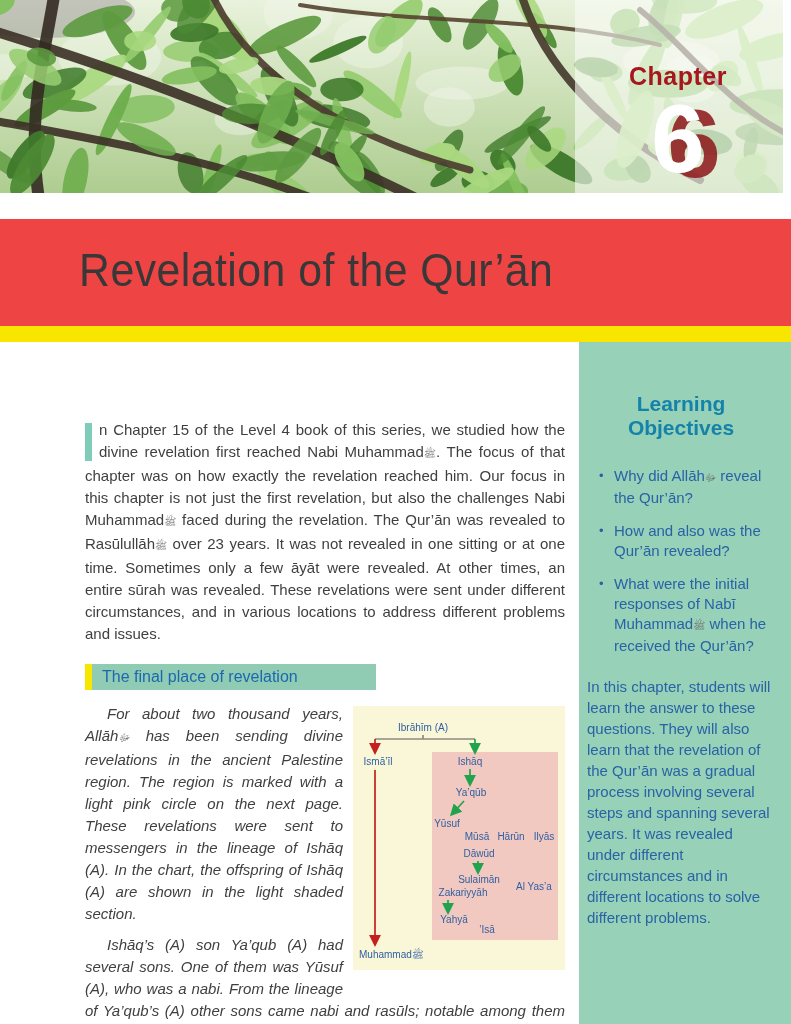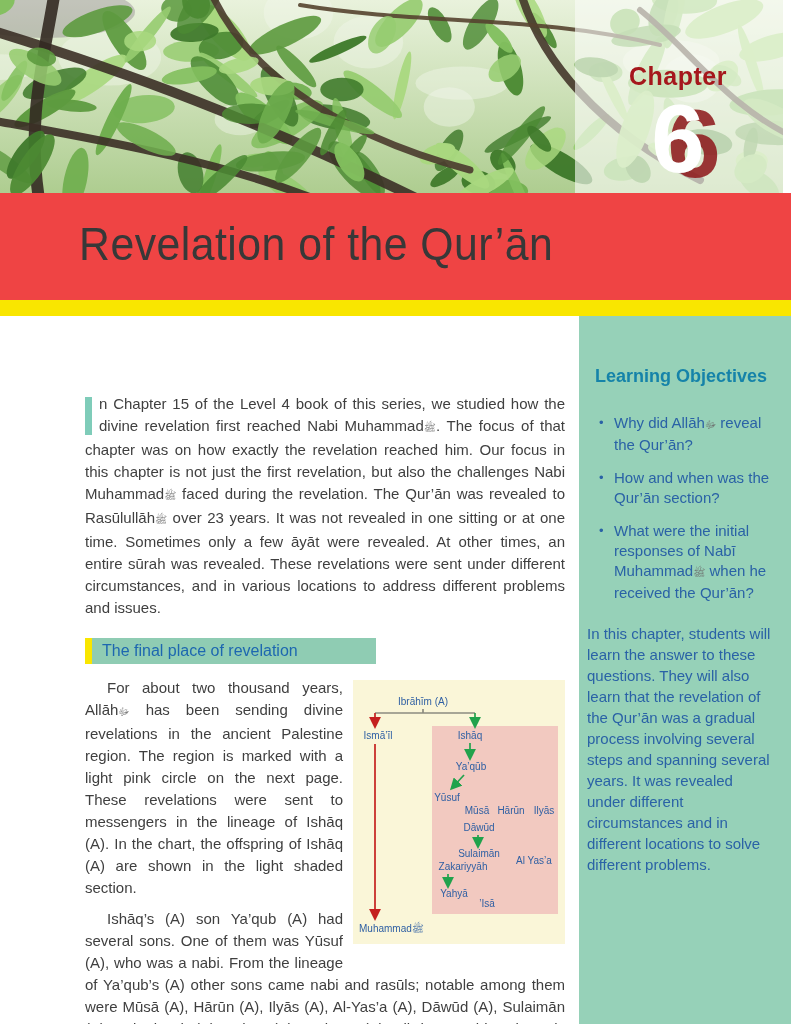--- a/index.html
+++ b/index.html
@@ -4,21 +4,21 @@
 <style>
   html,body{margin:0;padding:0;}
   body{
     width:791px;height:1024px;background:#ffffff;overflow:hidden;
     font-family:"Liberation Sans",sans-serif;
     -webkit-font-smoothing:antialiased;
   }
   .page{position:relative;width:791px;height:1024px;background:#fff;}
 
   
-  .photo-band{position:relative;height:193px;background:#fff;}
+  .photo-band{position:relative;height:219px;background:#fff;}
   .photo-band svg{display:block;width:783px;height:193px;}
   .chapter-block{position:absolute;top:62px;right:58px;width:110px;text-align:center;}
   .chapter-label{font-size:25px;font-weight:bold;color:#a5171c;letter-spacing:.5px;}
   .chapter-number{margin-top:2px;font-size:96px;line-height:.95;font-weight:bold;color:#ffffff;
     text-shadow:16px 5px 0 rgba(142,27,30,.88);}
 
   
   .title-band{height:107px;background:#ef4444;}
   .title-band h1{
     margin:0;padding:24px 0 0 85px;font-size:46px;font-weight:300;color:#383838;
@@ -27,37 +27,37 @@
   .yellow-stripe{height:16px;background:#f9e600;}
 
   
   .content{position:relative;height:708px;}
 
   .text-col{position:absolute;left:85px;top:77px;width:480px;color:#3f3f3f;
     font-size:15px;line-height:22px;text-align:justify;}
   .text-col p{margin:0 0 9px 0;}
   p.intro{margin-bottom:19px;}
   .dropcap-bar{float:left;width:7px;height:38px;background:#7fccb9;margin:4px 7px 0 0;}
-  .indent{text-indent:22px;}
+  .indent{text-indent:22px;font-style:italic;}
 
   .section-heading{display:flex;width:291px;height:26px;margin:7px 0 13px 0;}
   .heading-accent{width:7px;background:#f9e600;}
   .heading-text{flex:1;background:#8fccb3;color:#1d67b0;font-size:16px;line-height:26px;padding-left:10px;}
 
   .wrap-zone{overflow:visible;}
   figure.tree{float:right;width:212px;height:264px;margin:3px 0 12px 10px;}
   figure.tree svg{display:block;width:212px;height:264px;}
   #tree-svg text{font-family:"Liberation Sans",sans-serif;font-size:10px;fill:#2e5fa3;}
   .tree-bg{fill:#faf6d8;}
   .tree-pink{fill:#f2c9c0;}
 
   
   .sidebar{position:absolute;left:579px;top:0;width:212px;height:708px;background:#96d1b8;
     box-sizing:border-box;padding:50px 16px 0 8px;}
-  .sidebar h2{margin:0 0 26px 0;font-size:18px;font-weight:bold;color:#1583a9;text-align:center;}
+  .sidebar h2{margin:0 0 26px 0;font-size:21px;font-weight:bold;color:#1583a9;text-align:center;}
   .sidebar ul{margin:0;padding:0 0 0 12px;list-style:none;}
   .sidebar li{display:flex;margin-bottom:13px;color:#2a62a6;font-size:15px;line-height:20px;}
   .sidebar .bullet{width:15px;flex:none;font-size:13px;}
   .sidebar .side-par{margin:20px 0 8px 0;color:#2a62a6;font-size:15px;line-height:21px;}
 
   .hon{font-size:10px;color:#6a6a6a;}
 </style>
 </head>
 <body>
 
@@ -278,21 +278,21 @@
 
     <aside class="sidebar">
       <h2>Learning Objectives</h2>
       <ul>
         <li>
           <span class="bullet">•</span>
           <span class="hon-wrap">Why did Allāh<span class="hon">ﷻ</span> reveal the Qur’ān?</span>
         </li>
         <li>
           <span class="bullet">•</span>
-          <span class="hon-wrap">How and when was the Qur’ān section?</span>
+          <span class="hon-wrap">How and also was the Qur’ān revealed?</span>
         </li>
         <li>
           <span class="bullet">•</span>
           <span class="hon-wrap">What were the initial responses of Nabī Muhammad<span class="hon">ﷺ</span> when he received the Qur’ān?</span>
         </li>
       </ul>
       <p class="side-par hon-wrap">In this chapter, students will learn the answer to these questions. They will also learn that the revelation of the Qur’ān was a gradual process involving several steps and spanning several years. It was revealed under different circumstances and in different locations to solve different problems.</p>
     </aside>
 
   </main>

